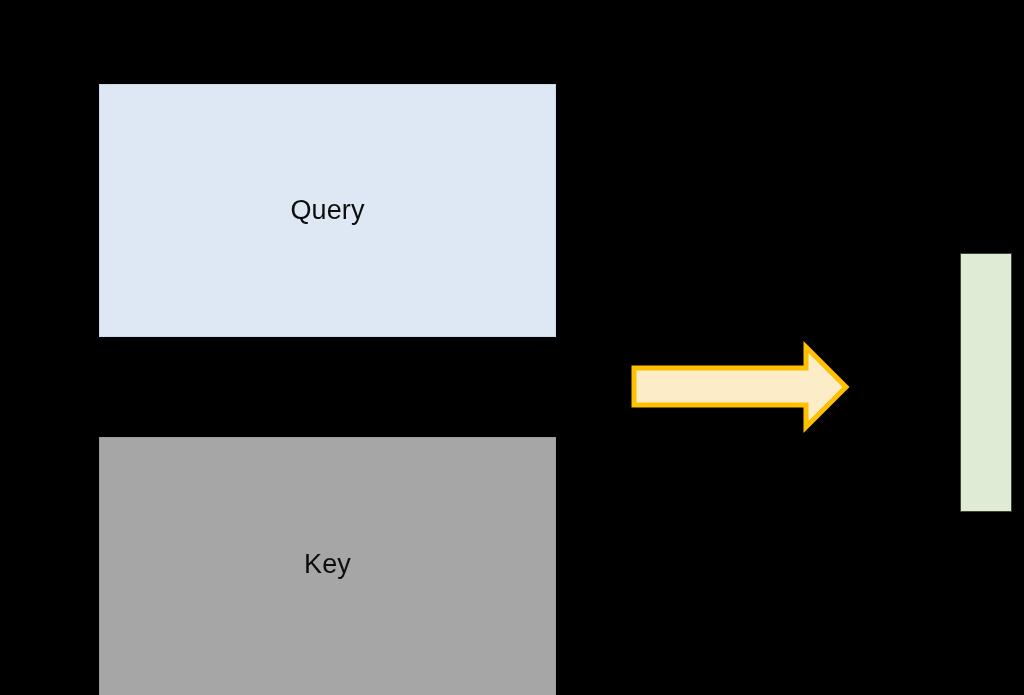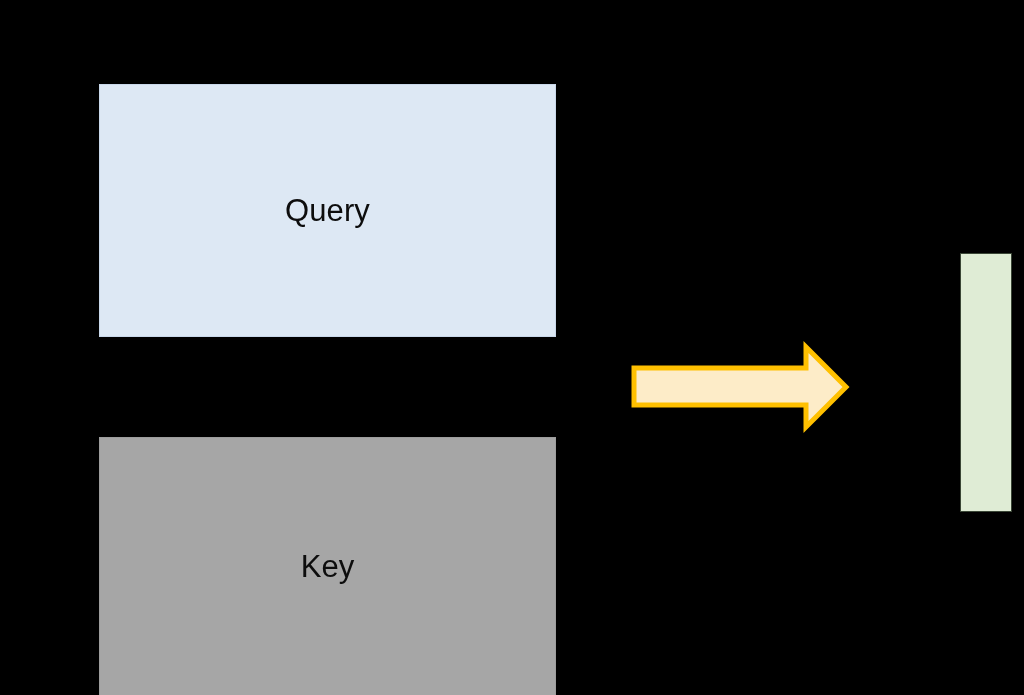--- a/index.html
+++ b/index.html
@@ -24,21 +24,21 @@
   .block {
     position: absolute;
     box-sizing: border-box;
     display: flex;
     align-items: center;
     justify-content: center;
   }
 
   .block-label {
     font-family: "Liberation Sans", sans-serif;
-    font-size: 31px;
+    font-size: 27px;
     line-height: 1;
     color: #0d0d0d;
     letter-spacing: 0.1px;
     white-space: nowrap;
   }
 
   
   #query-block {
     left: 99px;
     top: 84px;

